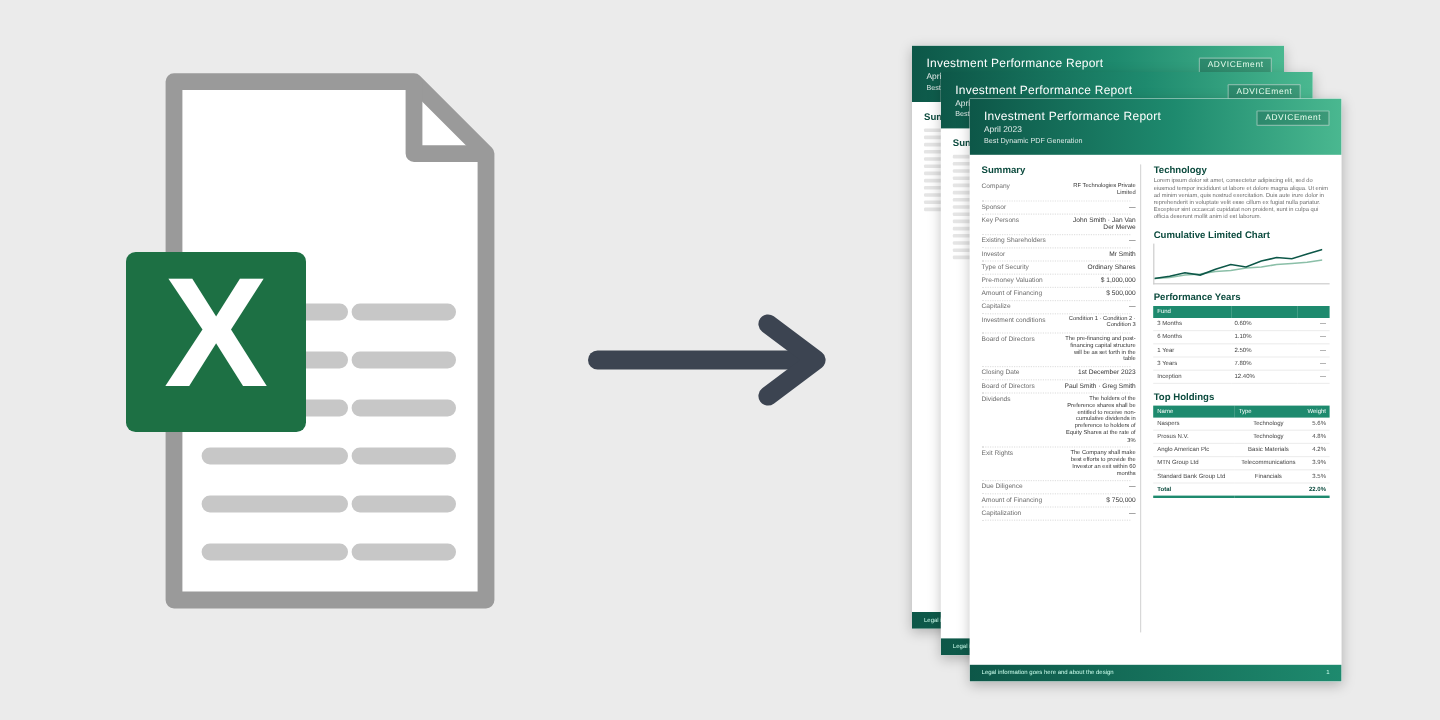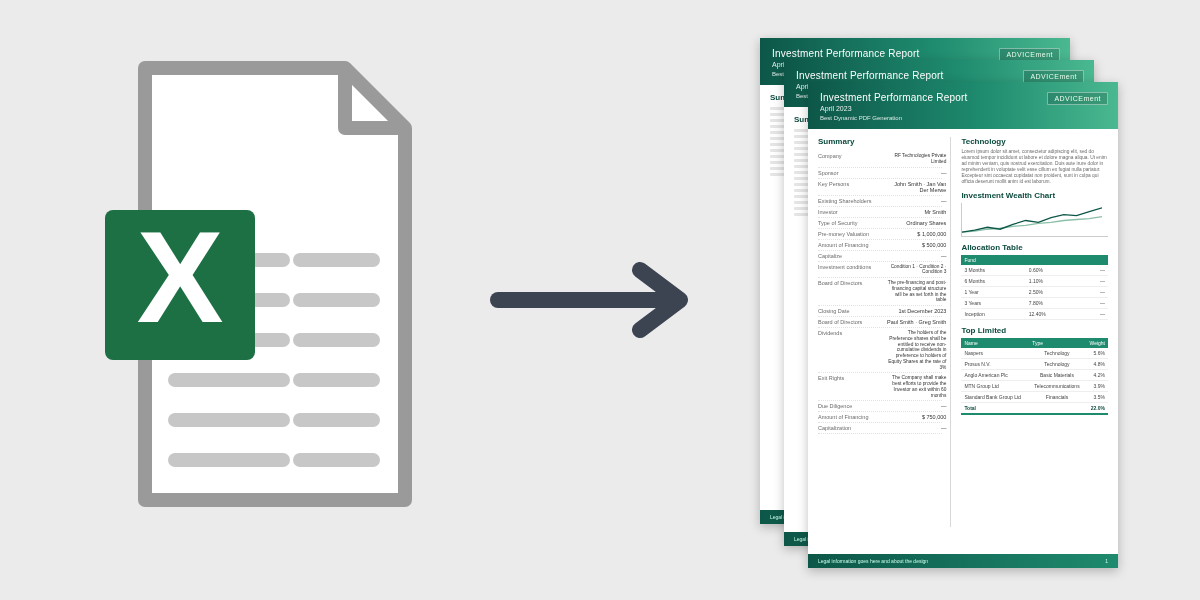--- a/index.html
+++ b/index.html
@@ -329,31 +329,31 @@
               </div>
             </div>
         </div>
         <div class="rightcol">
           <div class="desc">
             <h4>Technology</h4>
             <p>Lorem ipsum dolor sit amet, consectetur adipiscing elit, sed do eiusmod tempor incididunt ut labore et dolore magna aliqua. Ut enim ad minim veniam, quis nostrud exercitation. Duis aute irure dolor in reprehenderit in voluptate velit esse cillum ex fugiat nulla pariatur. Excepteur sint occaecat cupidatat non proident, sunt in culpa qui officia deserunt mollit anim id est laborum.</p>
           </div>
 
           <div>
-            <h4>Investment Wealth Chart</h4>
+            <h4>Cumulative Limited Chart</h4>
             <div class="linechart" id="linechart">
                 <svg width="140" height="34" viewBox="0 0 140 34">
                   <path d="M 0 29.142857142857142 L 12.727272727272728 28.17142857142857 L 25.454545454545457 26.228571428571428 L 38.18181818181818 25.25714285714286 L 50.909090909090914 23.314285714285717 L 63.63636363636363 22.34285714285714 L 76.36363636363636 20.4 L 89.0909090909091 19.42857142857143 L 101.81818181818183 17.485714285714288 L 114.54545454545455 16.514285714285716 L 127.27272727272727 15.542857142857144 L 140 13.600000000000001" fill="none" stroke="#8bbfa8" stroke-width="1.3"></path>
                   <path d="M 0 29.142857142857142 L 12.727272727272728 27.2 L 25.454545454545457 24.285714285714285 L 38.18181818181818 26.228571428571428 L 50.909090909090914 21.37142857142857 L 63.63636363636363 17.485714285714288 L 76.36363636363636 19.42857142857143 L 89.0909090909091 14.571428571428573 L 101.81818181818183 11.657142857142858 L 114.54545454545455 12.62857142857143 L 127.27272727272727 8.74285714285714 L 140 4.857142857142858" fill="none" stroke="#0d5748" stroke-width="1.3"></path>
                 </svg>
               </div>
           </div>
 
           <div>
-            <h4>Allocation Table</h4>
+            <h4>Performance Years</h4>
             <table class="mini-table" id="perf-table">
                 <tbody>
                   <tr>
                     <th>Fund</th>
                     <th></th>
                     <th></th>
                   </tr>
                   <tr>
                     <td>3 Months</td>
                     <td>0.60%</td>
@@ -378,21 +378,21 @@
                     <td>Inception</td>
                     <td>12.40%</td>
                     <td>—</td>
                   </tr>
                 </tbody>
               </table>
           </div>
 
 
           <div>
-            <h4>Top Limited</h4>
+            <h4>Top Holdings</h4>
             <table class="mini-table" id="holdings-table">
                 <tbody>
                   <tr>
                     <th>Name</th>
                     <th>Type</th>
                     <th>Weight</th>
                   </tr>
                   <tr>
                     <td>Naspers</td>
                     <td style="text-align:center">Technology</td>

